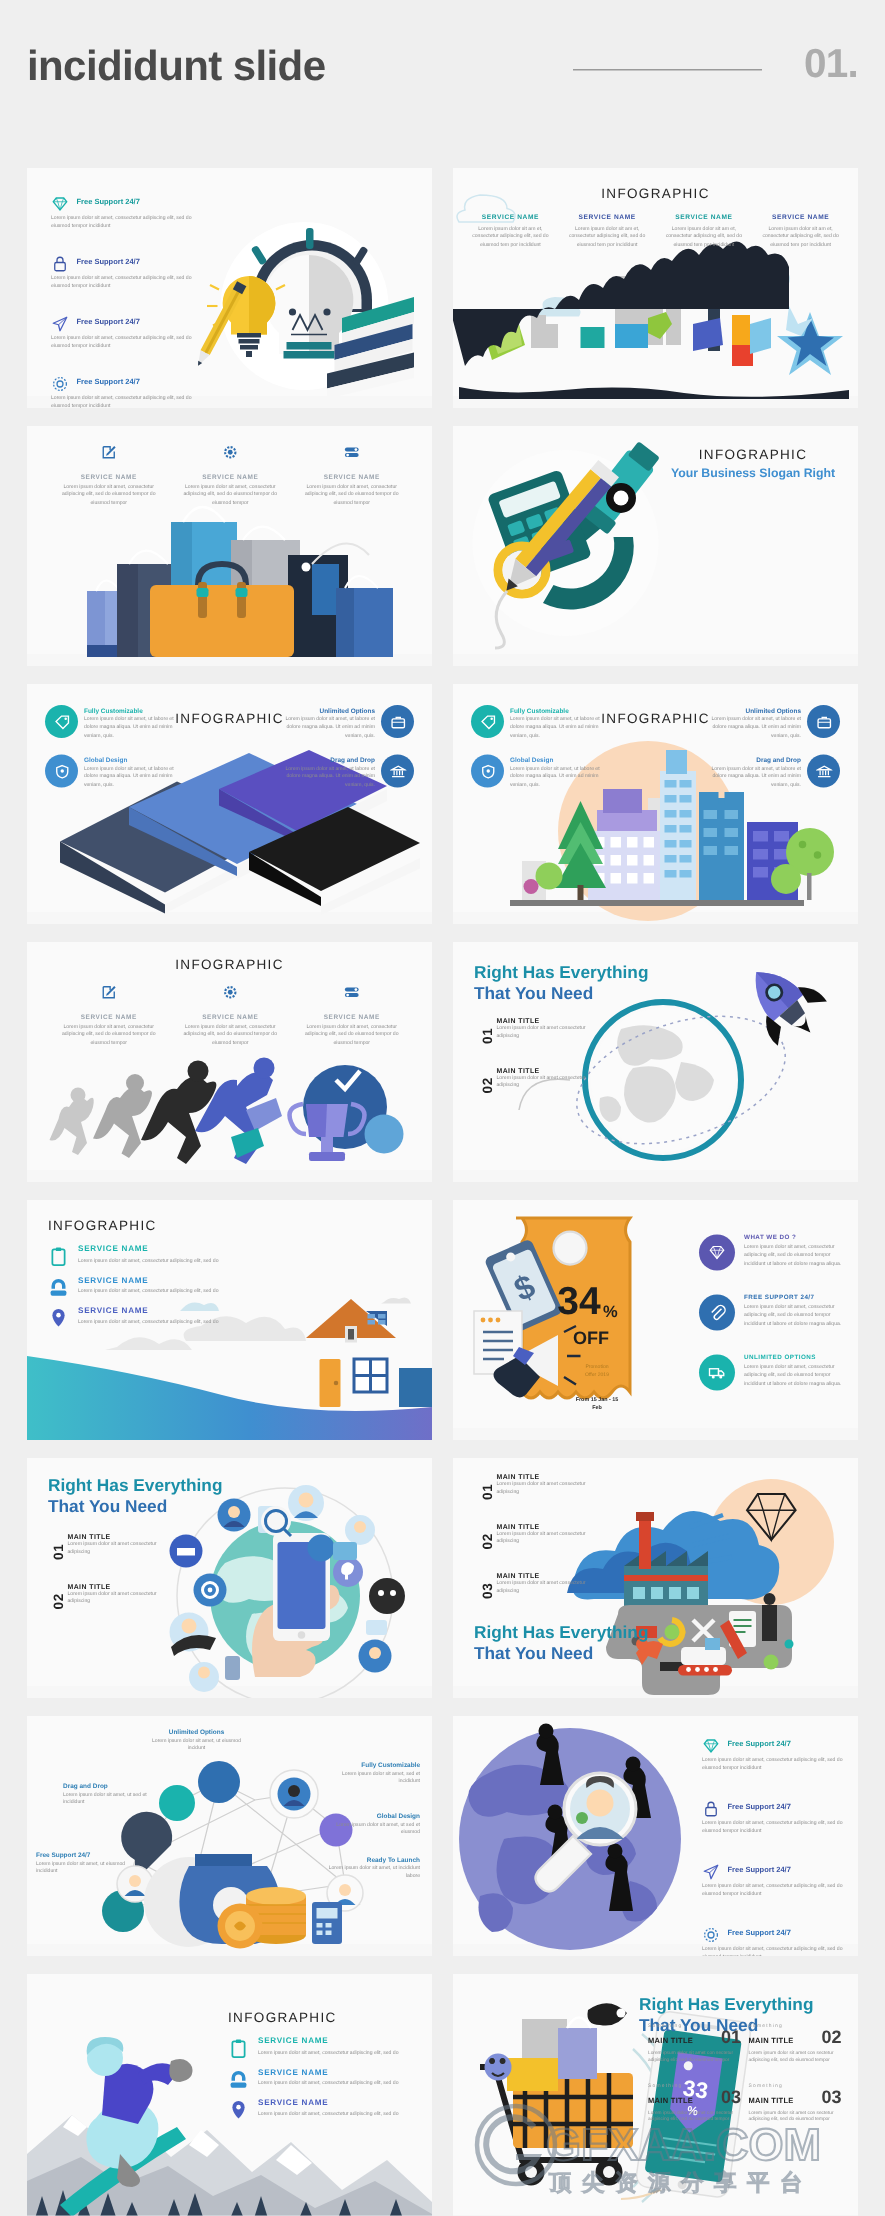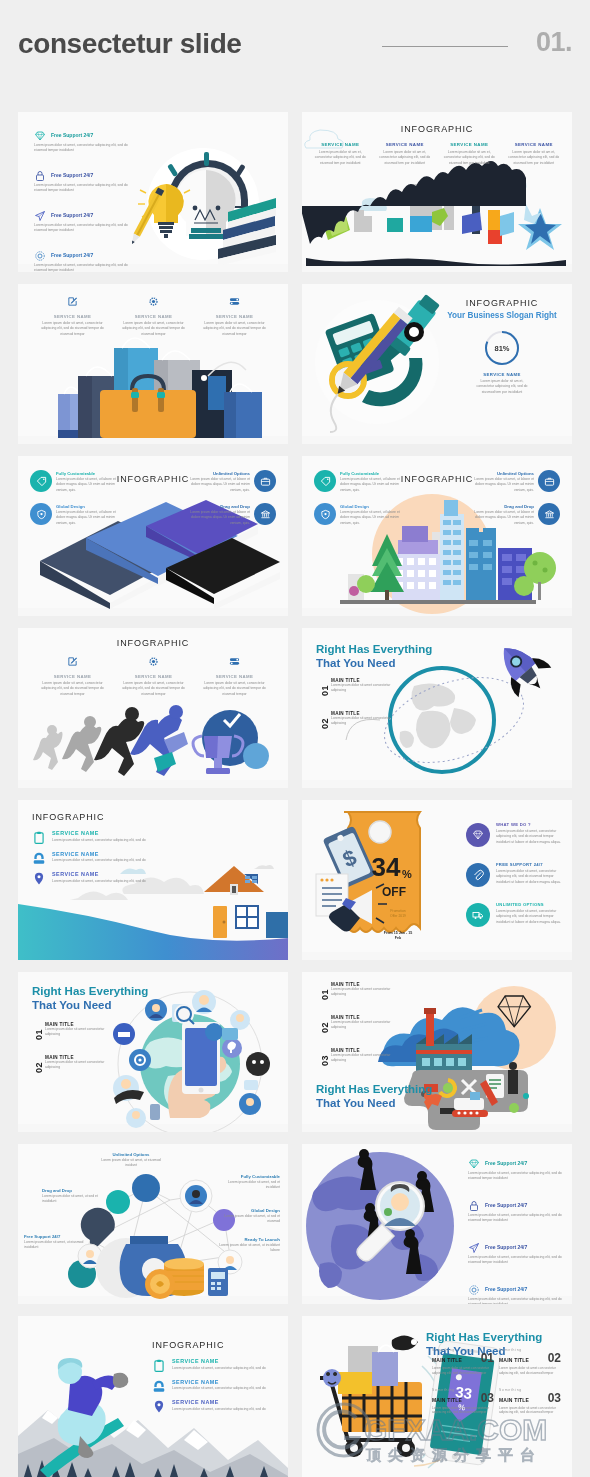--- a/index.html
+++ b/index.html
@@ -115,21 +115,21 @@
 
   .watermark{
     position:absolute; left:312px; top:1400px; width:250px; height:66px;
     pointer-events:none; opacity:.55;
   }
 </style>
 </head>
 <body>
 
 <div class="page-header">
-  <div class="page-title">consectetur slide</div>
+  <div class="page-title">incididunt slide</div>
   <div class="header-rule"></div>
   <div class="page-number">01.</div>
 </div>
 
 <div class="deck">
 
   <div class="slide-row">
 
     <div class="slide">
       <div class="slide-white"></div>
@@ -381,29 +381,20 @@
           <path d="M52 120 l9 18 9 -18z" fill="#cfcfcf"></path>
           <path d="M57 133 l4 7 4 -7z" fill="#333"></path>
           <rect x="52" y="34" width="18" height="8" fill="#e8e8e8"></rect>
         </g>
       </svg>
       <div class="s4-right">
         <div class="t-infographic">INFOGRAPHIC</div>
         <div class="s4-slogan">Your Business Slogan Right</div>
       </div>
       <div class="donuts">
-        <div class="donut-wrap">
-          <svg viewBox="0 0 40 40" width="40" height="40" style="margin:0 auto;display:block">
-            <circle cx="20" cy="20" r="16" fill="none" stroke="#e4e4ea" stroke-width="2"></circle>
-            <circle cx="20" cy="20" r="16" fill="none" stroke="#2f6fb0" stroke-width="2" stroke-dasharray="81.4 100.5" transform="rotate(-90 20 20)"></circle>
-            <text x="20" y="23" text-anchor="middle" font-size="7.5" font-weight="bold" fill="#333" font-family="Liberation Sans, sans-serif">81%</text>
-          </svg>
-          <div class="d-name" style="color:#2f6fb0">SERVICE NAME</div>
-          <div class="t-lorem" style="margin-top:2px">Lorem ipsum dolor sit am et, consectetur adipiscing elit, sed do eiusmod tem por incididunt</div>
-        </div>
       </div>
     </div>
   </div>
 
   <div class="slide-row">
 
     <div class="slide">
       <div class="slide-white"></div>
       <svg class="slide-inner" viewBox="0 0 270 160">
         <path d="M22 105 l78 -40 70 32 -78 42z" fill="#41506b"></path>

